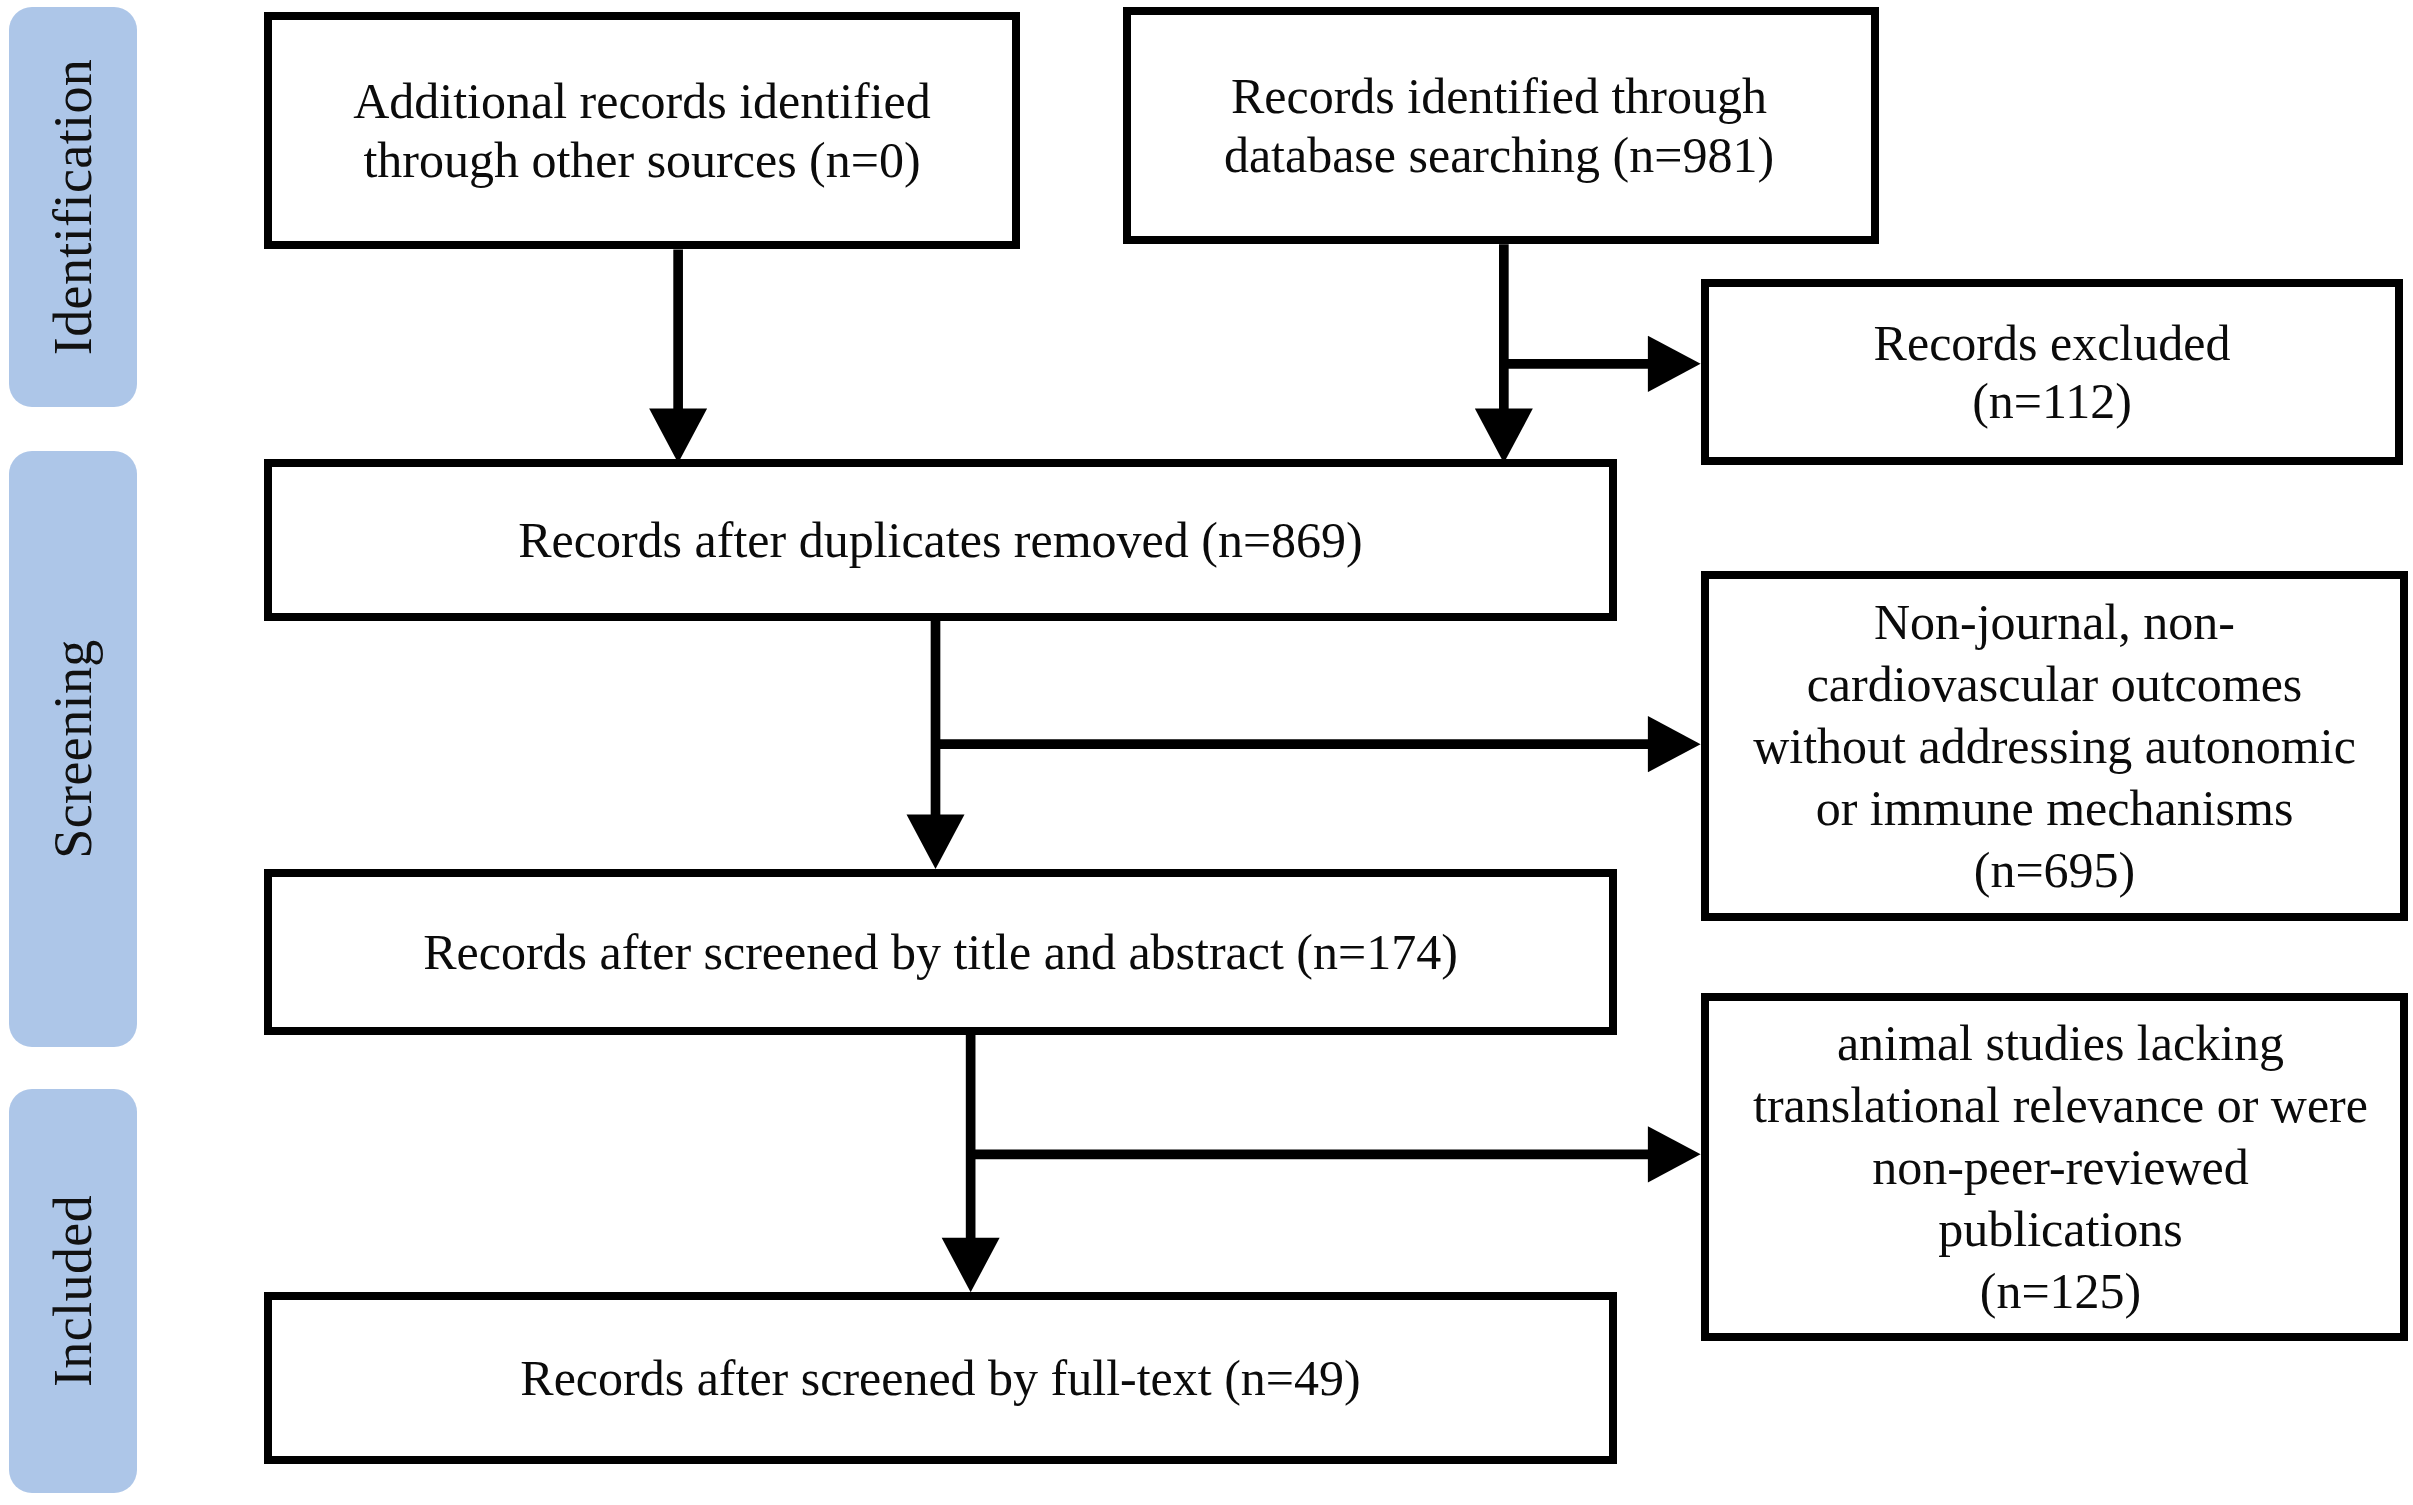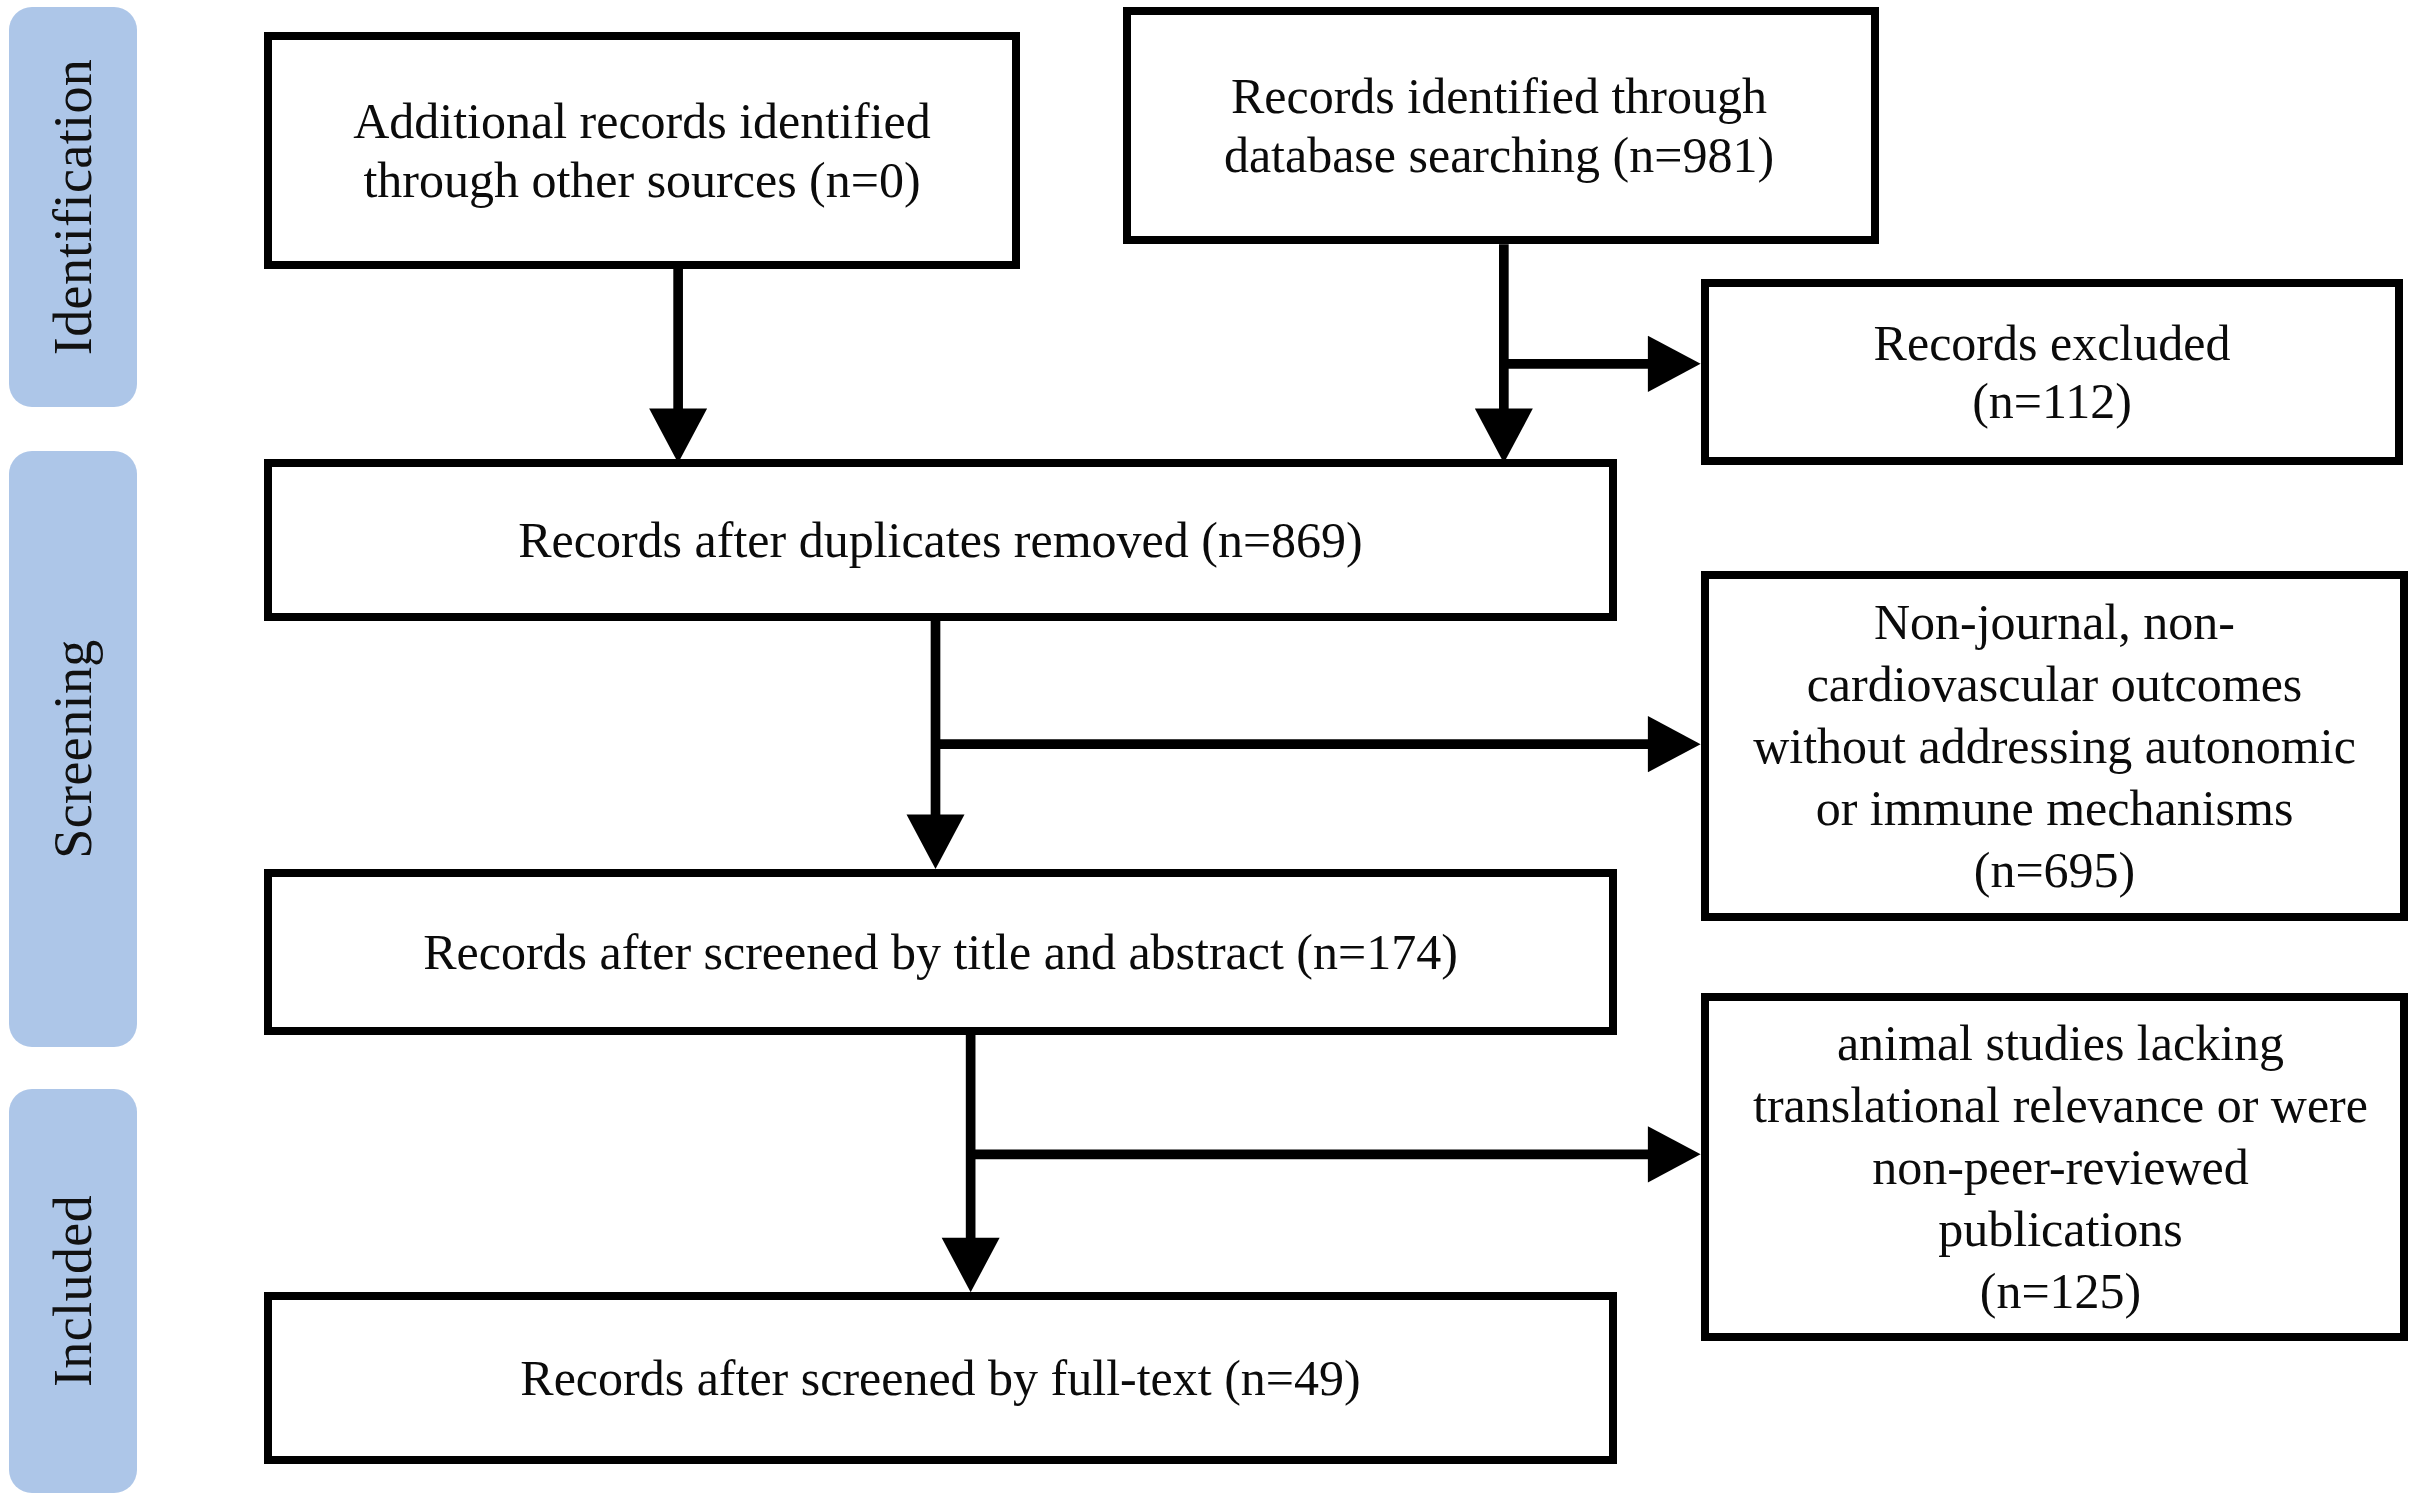--- a/index.html
+++ b/index.html
@@ -122,21 +122,21 @@
       <line x1="1105" y1="1178" x2="1105" y2="1444"></line>
       <polygon points="1105,1471 1072,1409 1138,1409"></polygon>
     </g>
 
     <g>
       <line x1="1105" y1="1314" x2="1905" y2="1314"></line>
       <polygon points="1936,1314 1876,1282 1876,1346"></polygon>
     </g>
   </svg>
 
-  <div class="flow-box" style="left:264px; top:12.3px; width:756px; height:237px;margin-top:20px;">
+  <div class="flow-box" style="left:264px; top:12.3px; width:756px; height:237px;">
     <span class="box-text">Additional records identified
 through other sources (n=0)</span>
   </div>
 
   <div class="flow-box" style="left:1123px; top:7px; width:756px; height:237px;padding-left:12px;">
     <span class="box-text">Records identified through
 database searching (n=981)</span>
   </div>
 
   <div class="flow-box" style="left:1701px; top:279px; width:702px; height:186px;">

